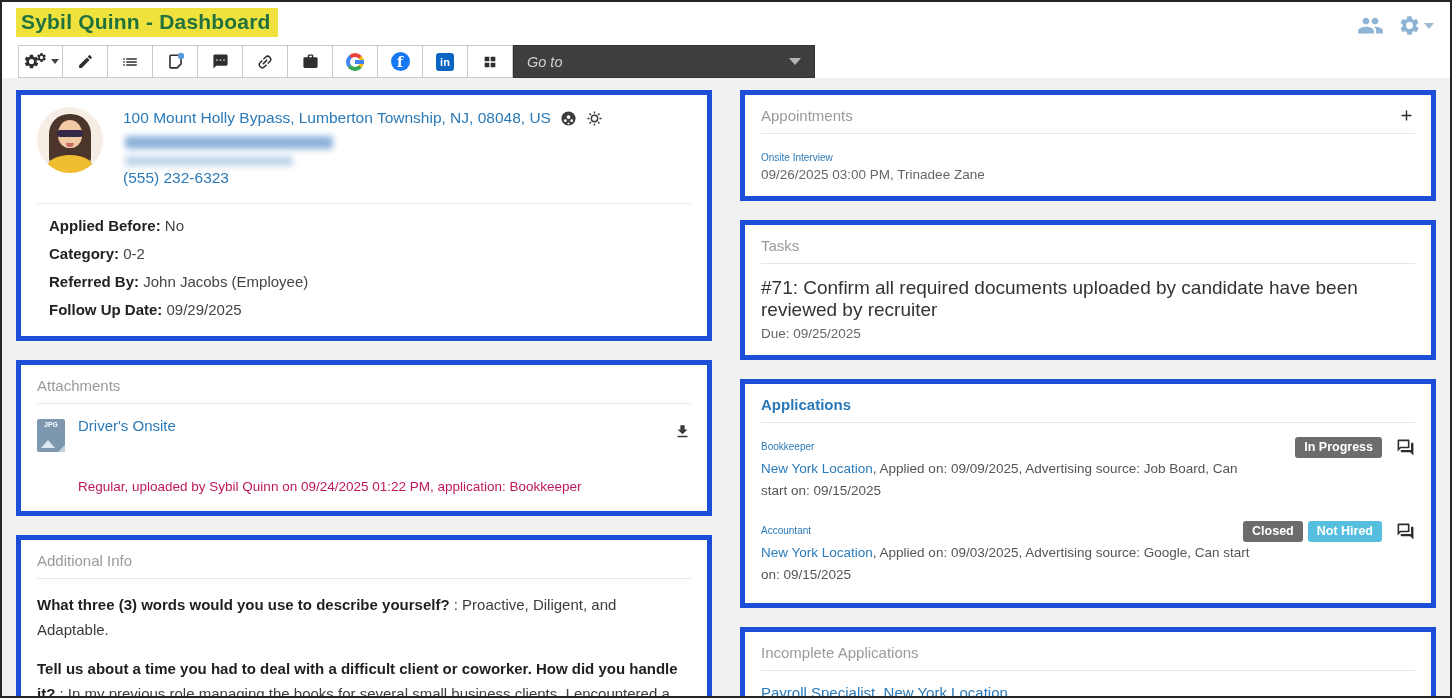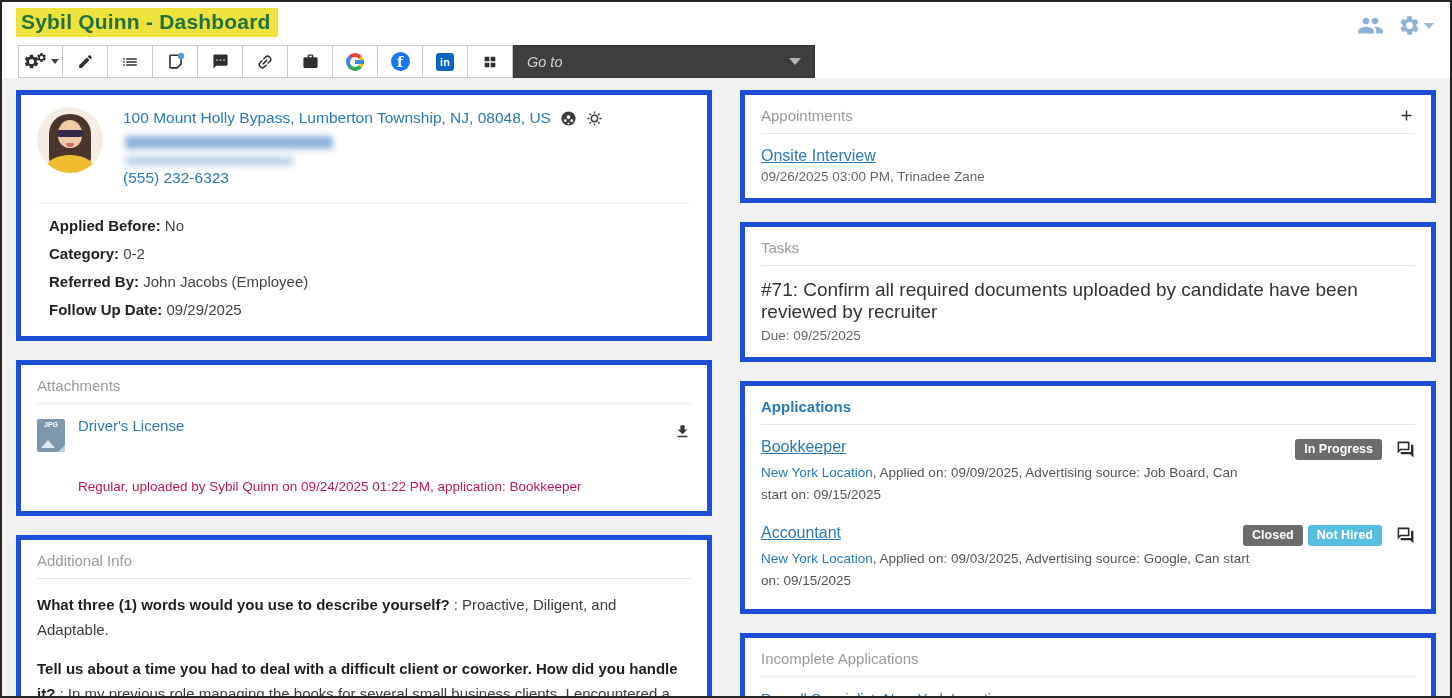--- a/index.html
+++ b/index.html
@@ -75,21 +75,21 @@
   .dl-btn{cursor:pointer; line-height:0; padding-top:6px;}
   .dl-btn svg{fill:#3a3a3a;}
   .file-jpg{width:28px;height:33px;background:#7d98ae;border-radius:2px;position:relative;flex:none;margin-top:2px;}
   .file-jpg .ft{position:absolute;top:2px;left:0;right:0;text-align:center;color:#fff;font-size:7px;font-weight:bold;}
   .file-jpg .mnt{position:absolute;bottom:4px;left:4px;width:0;height:0;border-left:7px solid transparent;border-right:7px solid transparent;border-bottom:8px solid #dfe8f0;}
   .file-jpg .fold{position:absolute;bottom:0;right:0;width:0;height:0;border-left:7px solid transparent;border-bottom:7px solid #c3d2de;}
   
   .qa{font-size:15px; line-height:1.68; margin-bottom:13px; color:#3c3c3c;}
   .qa b{color:#1f1f1f;}
   
-  .item-name{font-size:16px; display:inline-block; margin-bottom:4px;text-decoration:underline;}
+  .item-name{font-size:10px; display:inline-block; margin-bottom:4px;}
   .item-sub{font-size:13.5px; color:#666;}
   .task-title{font-size:19px; color:#333; margin-bottom:5px;}
   .app-item{position:relative; margin-bottom:19px;}
   .app-item:last-child{margin-bottom:4px;}
   .app-text{padding-right:160px;}
   .app-meta{font-size:13.5px; color:#555; line-height:1.6; margin-top:2px;}
   .app-right{position:absolute; top:1px; right:0; display:flex; align-items:center; gap:14px;}
   .badges{display:flex; gap:5px;}
   .badge{color:#fff; font-weight:bold; font-size:12.5px; padding:3px 9px 4px; border-radius:3px; white-space:nowrap;}
   .badge.dark{background:var(--badge-dark);}
@@ -268,34 +268,34 @@
       <div class="card-head">
           <span>Attachments</span>
         </div>
       <div class="file-row">
         <div class="file-jpg">
           <span class="ft">JPG</span>
             <span class="mnt"></span>
             <span class="fold"></span>
         </div>
         <div class="grow">
-          <a class="file-name">Driver's License</a>
+          <a class="file-name">Driver's Onsite</a>
           <div class="file-desc">Regular, uploaded by Sybil Quinn on 09/24/2025 01:22 PM, application: Bookkeeper</div>
         </div>
         <span class="dl-btn"><svg width="17" height="17">
               <use href="#i-download"></use>
             </svg></span>
       </div>
     </div>
 
     <div class="card">
       <div class="card-head">
           <span>Additional Info</span>
         </div>
-      <p class="qa"><b>What three (1) words would you use to describe yourself?</b><span> : Proactive, Diligent, and Adaptable.</span></p>
+      <p class="qa"><b>What three (3) words would you use to describe yourself?</b><span> : Proactive, Diligent, and Adaptable.</span></p>
       <p class="qa"><b>Tell us about a time you had to deal with a difficult client or coworker. How did you handle it?</b><span> : In my previous role managing the books for several small business clients, I encountered a difficult situation with a new business owner. They insisted I categorize several large, personal expenses (like a family vacation and home landscaping) as legitimate business operating costs, stating they were 'related to client entertaining' without providing any supporting documentation.</span></p>
 
     </div>
   </div>
 
   <div class="col">
 
     <div class="card">
       <div class="card-head">
         <span>Appointments</span>

